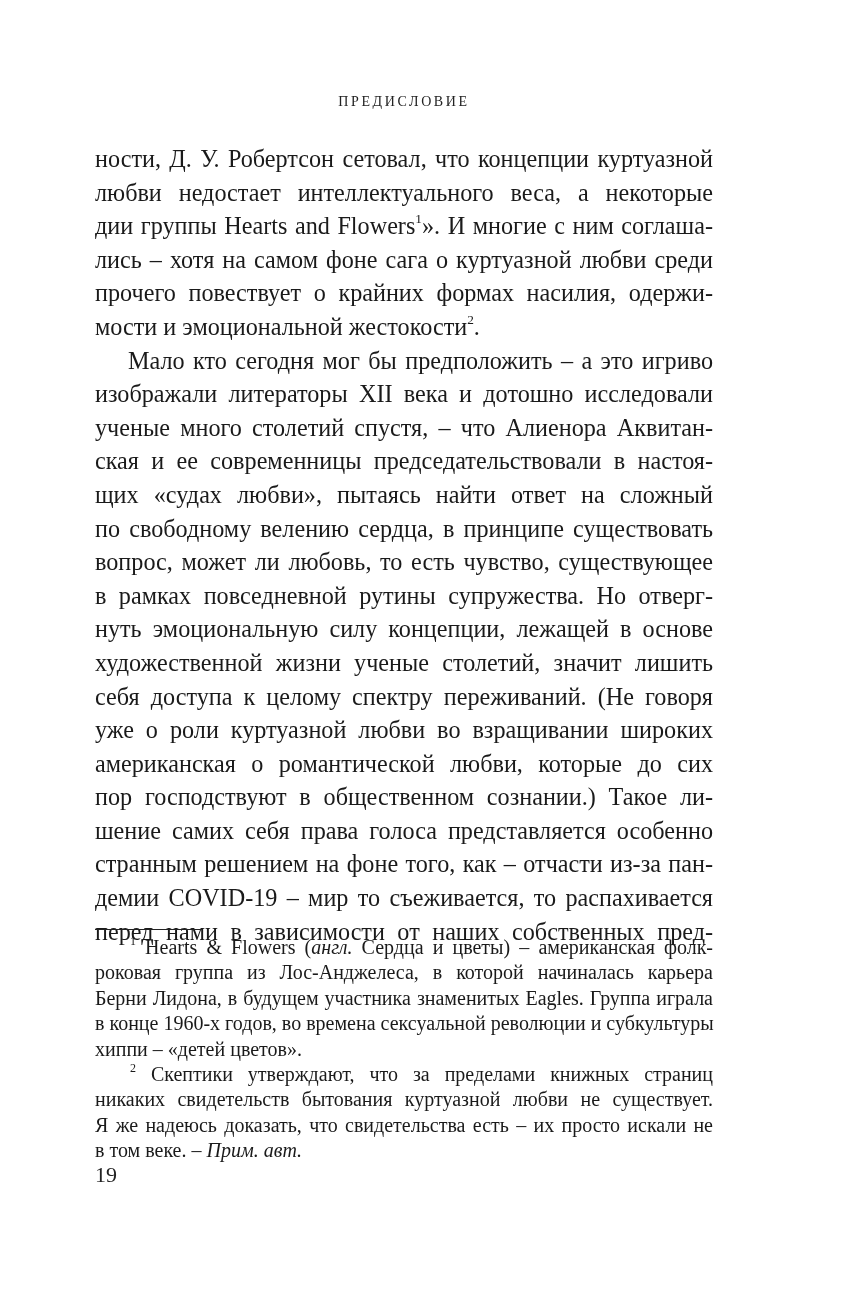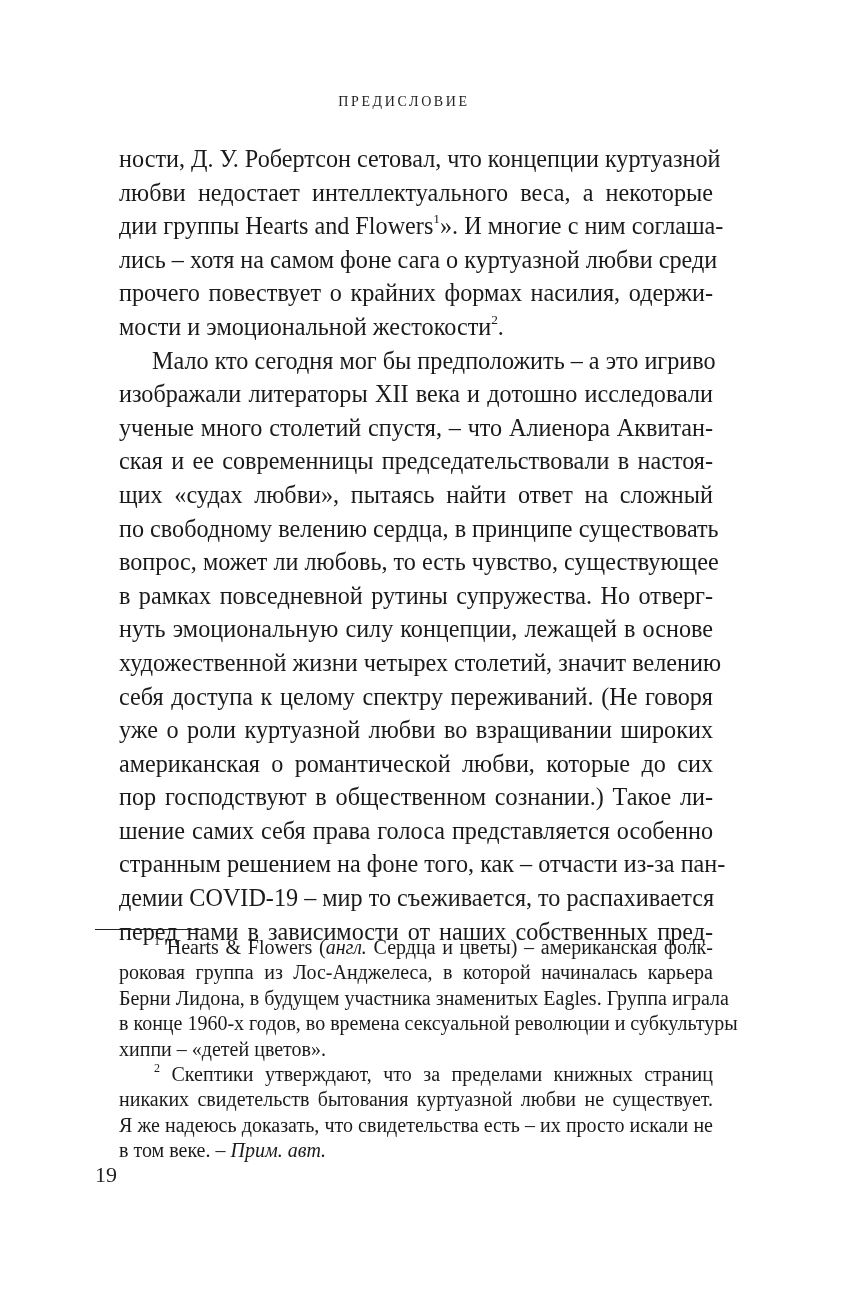--- a/index.html
+++ b/index.html
@@ -41,21 +41,20 @@
     text-align: justify;
     text-align-last: justify;
     hyphens: manual;
   }
   .line {
     display: block;
     text-align: justify;
     text-align-last: justify;
     white-space: nowrap;
     overflow: visible;
-    margin-left: 24px;
   }
   .line.last {
     text-align-last: left;
   }
   .line.indent {
     text-indent: 33px;
   }
   sup {
     font-size: 0.55em;
     line-height: 0;
@@ -109,21 +108,21 @@
     <span class="line last"><span>мости и эмоциональной жестокости</span><sup>2</sup><span>.</span></span>
     <span class="line indent">Мало кто сегодня мог бы предположить – а это игриво</span>
     <span class="line">изображали литераторы XII века и дотошно исследовали</span>
     <span class="line">ученые много столетий спустя, – что Алиенора Аквитан-</span>
     <span class="line">ская и ее современницы председательствовали в настоя-</span>
     <span class="line">щих «судах любви», пытаясь найти ответ на сложный</span>
     <span class="line">по свободному велению сердца, в принципе существовать</span>
     <span class="line">вопрос, может ли любовь, то есть чувство, существующее</span>
     <span class="line">в рамках повседневной рутины супружества. Но отверг-</span>
     <span class="line">нуть эмоциональную силу концепции, лежащей в основе</span>
-    <span class="line">художественной жизни четырех столетий, значит велению</span>
+    <span class="line">художественной жизни ученые столетий, значит лишить</span>
     <span class="line">себя доступа к целому спектру переживаний. (Не говоря</span>
     <span class="line">уже о роли куртуазной любви во взращивании широких</span>
     <span class="line">американская о романтической любви, которые до сих</span>
     <span class="line">пор господствуют в общественном сознании.) Такое ли-</span>
     <span class="line">шение самих себя права голоса представляется особенно</span>
     <span class="line">странным решением на фоне того, как – отчасти из-за пан-</span>
     <span class="line">демии COVID-19 – мир то съеживается, то распахивается</span>
     <span class="line">перед нами в зависимости от наших собственных пред-</span>
   </div>
 

